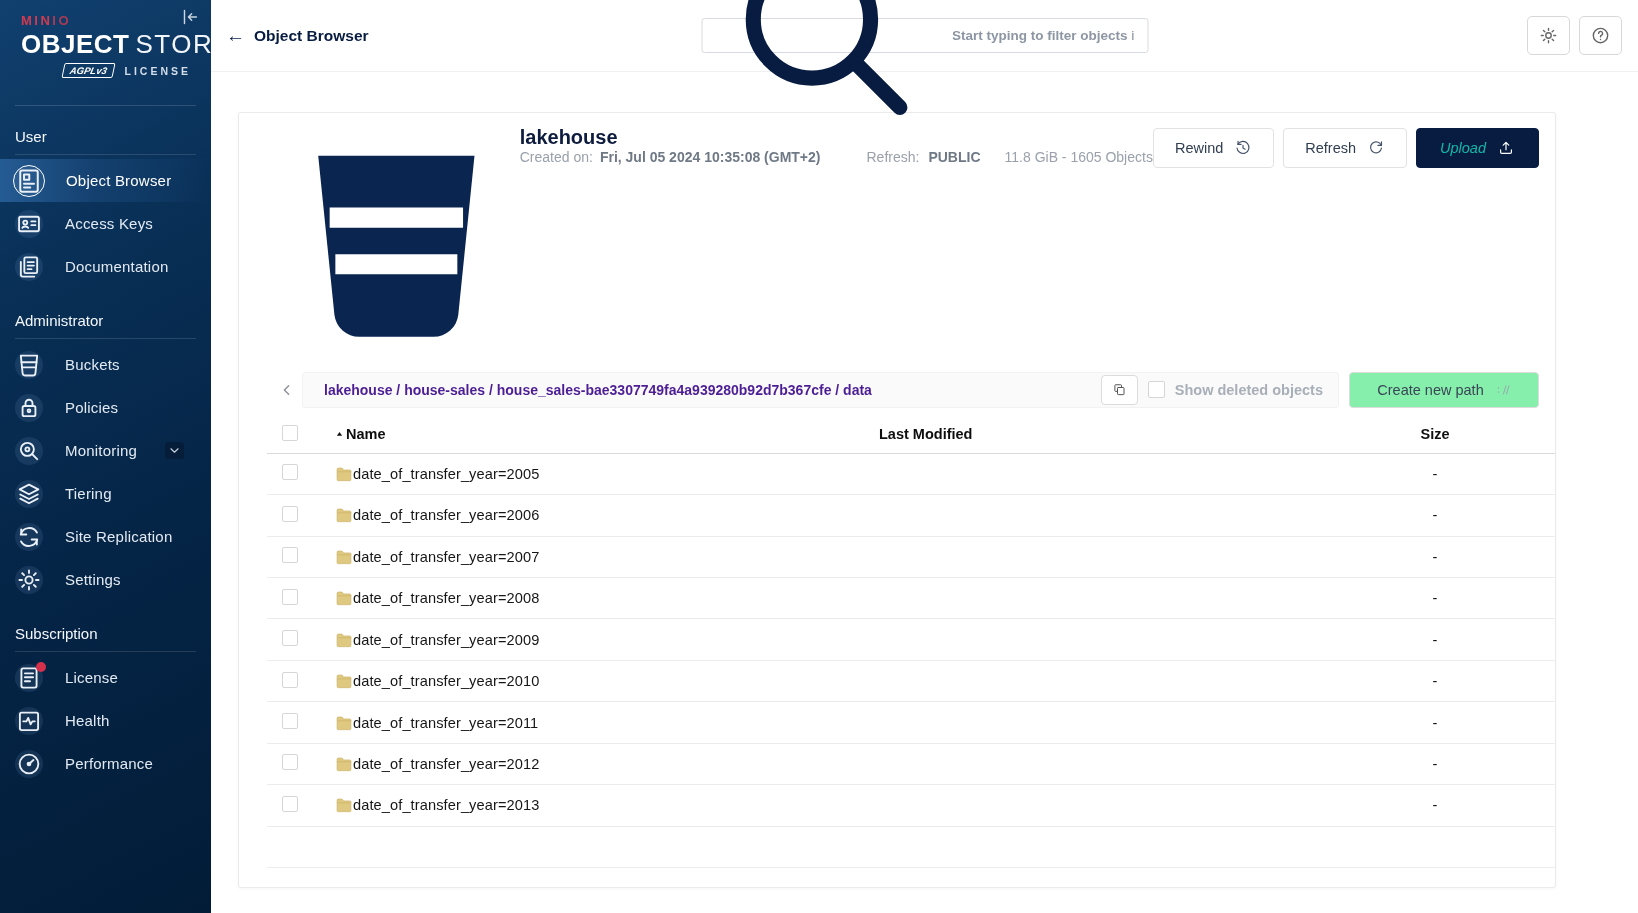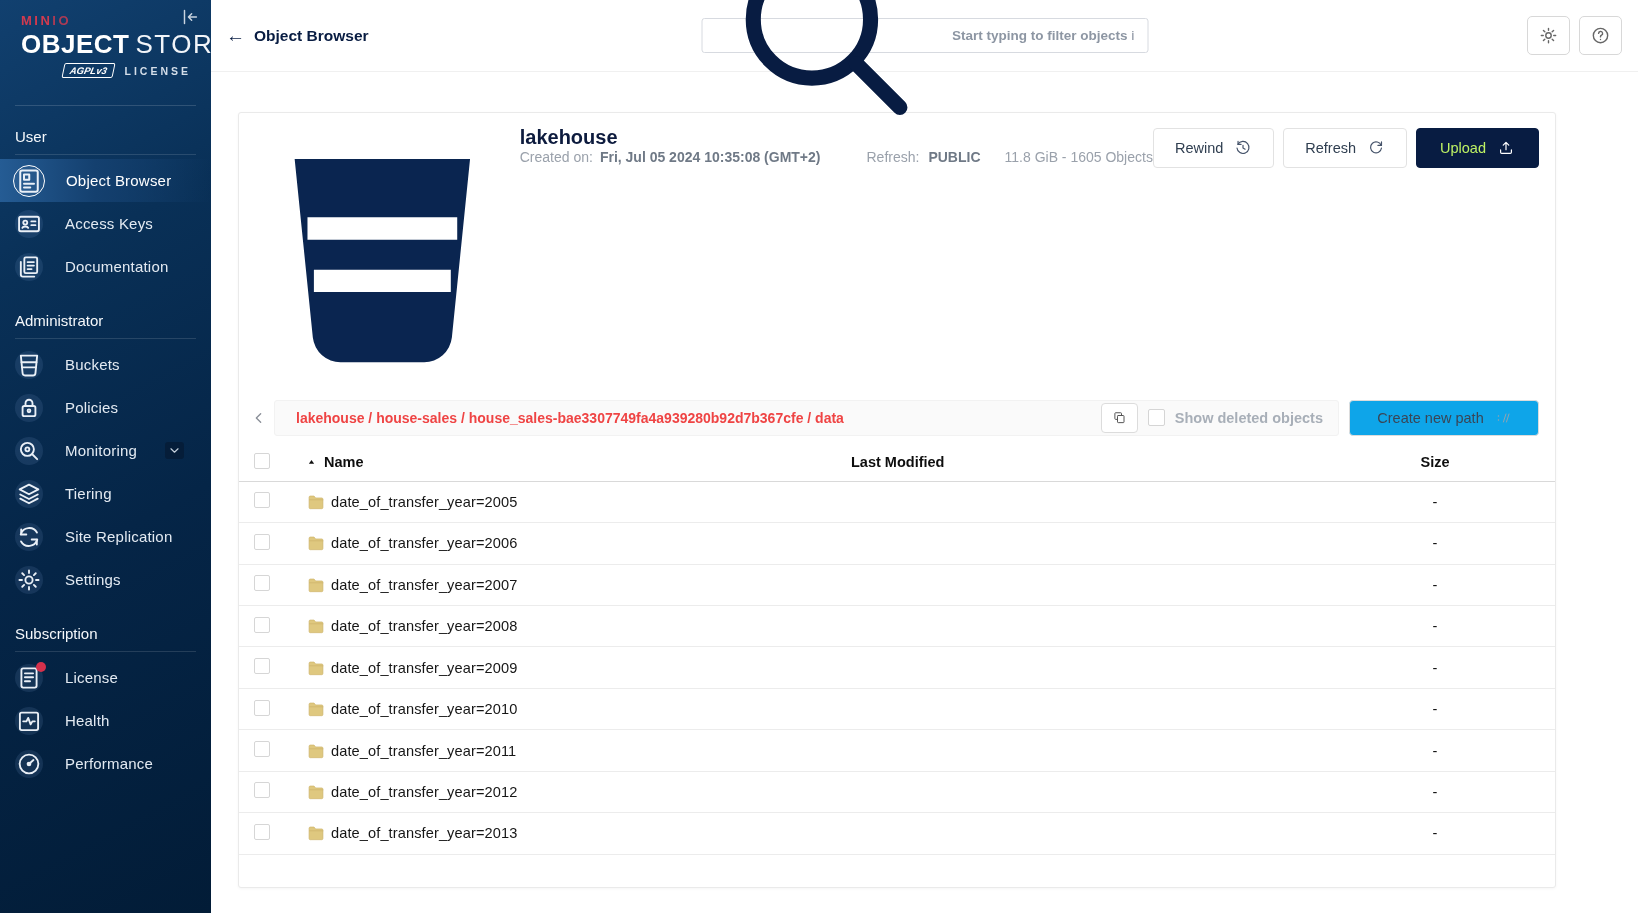--- a/index.html
+++ b/index.html
@@ -48,58 +48,58 @@
     display:flex;align-items:center;padding:0 12px;gap:9px;background:#fff;box-sizing:border-box;}
   .searchbox svg{width:16px;height:16px;color:#081C42;flex-shrink:0;}
   .searchbox input{border:none;outline:none;flex:1;font-size:13.5px;font-weight:600;color:#333;font-family:inherit;background:transparent;}
   .searchbox input::placeholder{color:#8D96A3;}
   .tb-right{margin-left:auto;display:flex;gap:9px;}
   .tb-btn{width:43px;height:39px;border:1px solid #D8D8D8;border-radius:5px;background:#fff;display:flex;align-items:center;justify-content:center;color:#666;cursor:pointer;}
   .tb-btn svg{width:21px;height:21px;}
 
   
   .card{margin:40px 24px 0 27px;width:1318px;height:776px;border:1px solid #EAEAEA;border-radius:3px;background:#fff;
-    box-sizing:border-box;box-shadow:0 1px 3px rgba(0,0,0,.04);overflow:hidden;}
+    box-sizing:border-box;box-shadow:0 1px 3px rgba(0,0,0,.04);overflow:hidden;padding-left:28px;}
   .card-head{display:flex;align-items:flex-start;padding:13px 16px 14px 15px;}
   .bucket-icon{color:#0A2550;margin-top:3px;}
   .bucket-icon svg{width:24px;height:26px;}
   .bh-text{margin-left:9px;}
   .bh-title{font-size:20px;font-weight:700;color:#0D1B3E;line-height:1.15;}
   .meta{font-size:14px;color:#9AA1AB;display:flex;align-items:baseline;white-space:nowrap;}
   .meta .val{color:#6F7986;font-weight:700;}
   .m-created-val{margin:0 46px 0 7px;}
   .m-access-val{margin:0 24px 0 9px;}
   .bh-actions{margin-left:auto;display:flex;gap:9px;align-items:center;padding-top:2px;}
   .btn{height:40px;border:1px solid #E2E2E2;border-radius:4px;background:#fff;color:#2F3E50;font-size:14.5px;
     display:flex;align-items:center;justify-content:center;gap:11px;padding:0 21px;font-family:inherit;cursor:pointer;box-sizing:border-box;}
   .btn svg{width:18px;height:18px;color:#45536A;}
-  .btn-primary{background:#081C42;border-color:#081C42;color:#bef264;padding:0 23px;}
+  .btn-primary{background:#081C42;border-color:#081C42;color:#14b8a6;padding:0 23px;font-style:italic;}
   .btn-primary svg{color:#fff;}
 
   
   .pathbar{display:flex;align-items:center;height:36px;padding:0 16px 0 5px;margin-bottom:8px;}
   .nav-back-btn{width:30px;height:34px;background:none;border:none;display:flex;align-items:center;justify-content:center;color:#8A8F98;cursor:pointer;}
   .nav-back-btn svg{width:16px;height:16px;stroke-width:2;}
   .crumb-strip{flex:1;height:36px;background:#FAFAFA;border:1px solid #F2F2F2;border-radius:3px;display:flex;align-items:center;
     padding:0 15px 0 21px;margin-right:10px;box-sizing:border-box;}
-  .crumb-text{font-size:14px;font-weight:700;color:#ef4444;white-space:nowrap;}
+  .crumb-text{font-size:14px;font-weight:700;color:#4c1d95;white-space:nowrap;}
   .copy-btn{margin-left:auto;width:37px;height:30px;border:1px solid #DCDCDC;border-radius:4px;background:#fff;color:#555;
     display:flex;align-items:center;justify-content:center;cursor:pointer;}
   .copy-btn svg{width:15px;height:15px;}
   .sd-check{width:15px;height:15px;border:1.5px solid #D5D5D5;border-radius:2px;background:#fff;margin-left:10px;flex-shrink:0;}
   .sd-label{margin-left:10px;font-size:14.5px;font-weight:700;color:#A8AFB8;white-space:nowrap;}
-  .create-btn{height:36px;border:1px solid #DCDCDC;border-radius:4px;background:#0ea5e9;color:#3A4555;font-size:14.5px;
+  .create-btn{height:36px;border:1px solid #DCDCDC;border-radius:4px;background:#86efac;color:#3A4555;font-size:14.5px;
     padding:0 17px;display:flex;align-items:center;gap:11px;font-family:inherit;cursor:pointer;box-sizing:border-box;min-width:190px;justify-content:center;}
   .create-btn svg{width:16px;height:16px;color:#9AA2AC;}
 
   
   .tbl-head,.row{display:grid;grid-template-columns:46px 566px 1fr 240px;align-items:center;}
   .tbl-head{height:37px;border-bottom:1px solid #D9D9D9;font-weight:700;font-size:14.5px;color:#0E0E0E;}
   .c1{padding-left:15px;}
-  .c2{padding-left:22px;display:flex;align-items:center;gap:6px;}
+  .c2{padding-left:22px;display:flex;align-items:center;}
   .c4{text-align:center;}
   .sort-icon{width:9px;height:9px;color:#111;display:inline-flex;margin-right:2px;}
   .sort-icon svg{width:9px;height:9px;}
   .cb{display:inline-block;width:16px;height:16px;border:1.5px solid #D6D6D6;border-radius:2px;background:#fff;box-sizing:border-box;cursor:pointer;}
   .row{height:40.45px;border-bottom:1px solid #ECECEC;font-size:14.6px;color:#161616;cursor:pointer;}
   .row .folder{display:inline-flex;width:18px;height:16px;flex-shrink:0;}
   .row .folder svg{width:18px;height:16px;}
   .row-name{letter-spacing:.1px;}
   .c3-cell{font-size:14px;color:#444;}
 </style>

